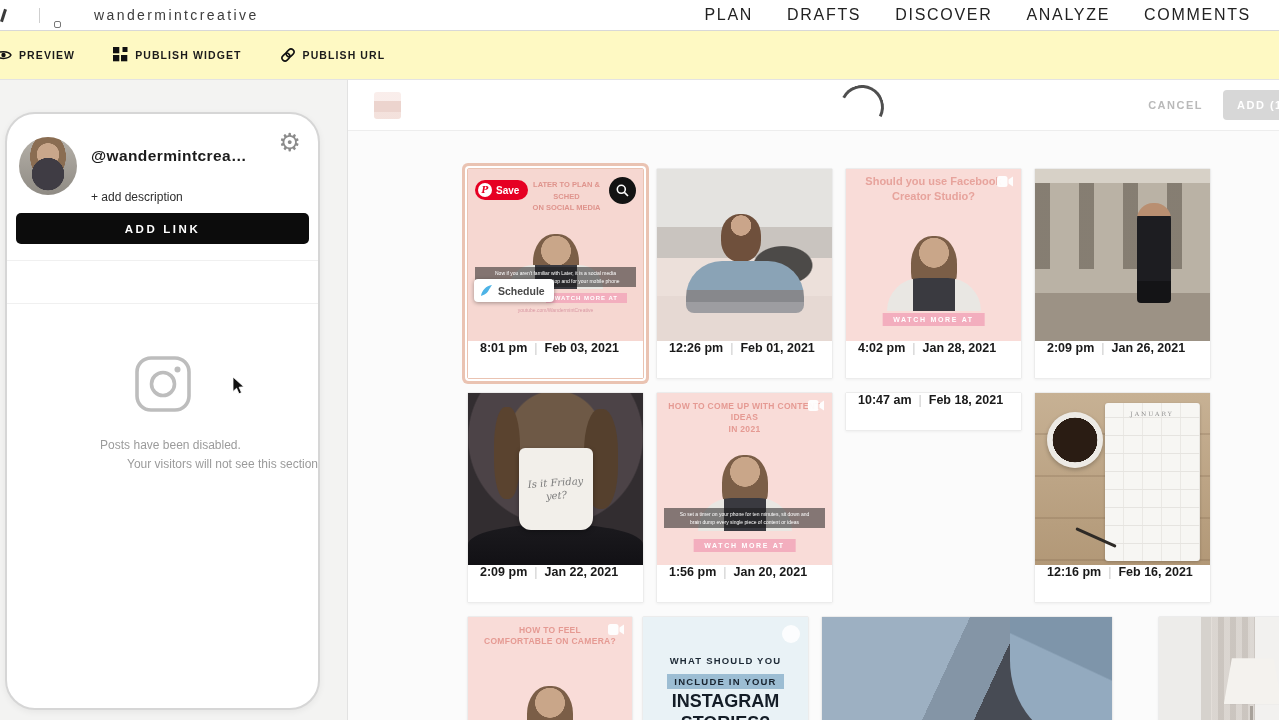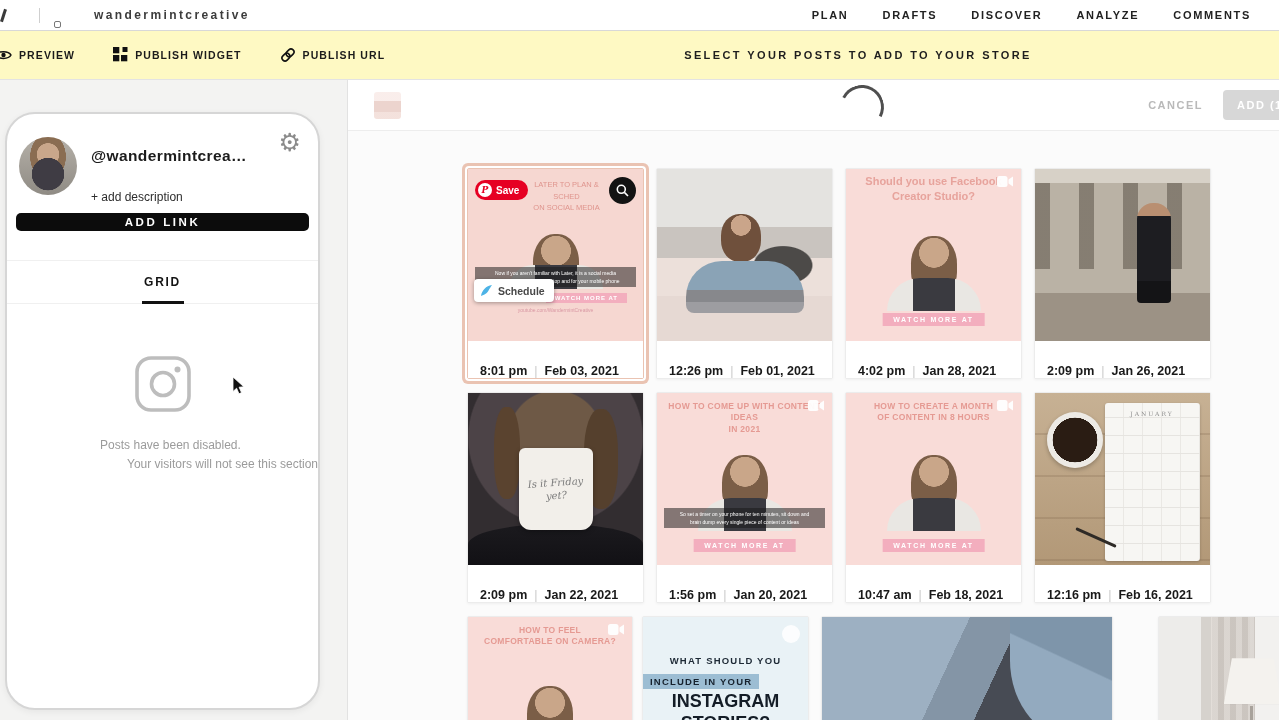--- a/index.html
+++ b/index.html
@@ -13,23 +13,23 @@
   .brand{display:flex;align-items:center}
   .logo-partial{width:3px;height:13px;background:#3a3a3a;transform:rotate(18deg);margin:0 0 0 2px}
   .brand-divider{width:1px;height:15px;background:#cfcfcf;margin:0 0 0 34px}
   .avatar-sm{position:relative;width:25px;height:25px;border-radius:50%;margin-left:16px;
      background:radial-gradient(circle at 50% 30%,#c8a habit 0,#c8a387 0 26%,transparent 27%),
                 radial-gradient(circle at 50% 72%,#44424a 0 42%,transparent 43%),
                 linear-gradient(180deg,#b7b2aa,#93908a)}
   .ig-badge{position:absolute;left:-4px;bottom:-2px;width:11px;height:11px;border-radius:50%;
      background:#fff;display:flex;align-items:center;justify-content:center}
   .ig-badge i{width:5px;height:5px;border:1px solid #777;border-radius:2px}
-  .brand-name{margin-left:13px;font-size:12px;font-weight:bold;letter-spacing:2.4px;color:#3c3c3c}
+  .brand-name{margin-left:13px;font-size:14px;font-weight:normal;letter-spacing:2.4px;color:#3c3c3c}
   .nav{margin-left:auto;display:flex;gap:34px;padding-right:28px}
-  .nav span{font-size:11px;font-weight:bold;letter-spacing:1.7px;color:#222;cursor:pointer;white-space:nowrap}
+  .nav span{font-size:16px;font-weight:normal;letter-spacing:1.7px;color:#222;cursor:pointer;white-space:nowrap}
 
   
   .subbar{position:absolute;left:0;top:30px;right:0;height:49px;background:#fef9c3;
           border-bottom:1px solid #e3e3e3;z-index:8}
   .toolbar{position:absolute;left:0;top:0;height:100%;display:flex;align-items:center;gap:38px;padding-left:0}
   .tbtn{display:flex;align-items:center;gap:7px;font-size:10.5px;font-weight:bold;
         letter-spacing:1.1px;color:#1b1b1b;cursor:pointer;white-space:nowrap}
   .tbtn.first{margin-left:-5px}
   .select-title{position:absolute;left:437px;right:0;top:0;height:100%;display:flex;align-items:center;
         justify-content:center;font-size:11px;font-weight:bold;letter-spacing:2.4px;color:#1e1e1e}
@@ -39,21 +39,21 @@
   .phone{position:absolute;left:5px;top:33px;width:311px;height:594px;background:#fff;
          border:2px solid #d6d6d6;border-radius:30px;box-shadow:0 2px 7px rgba(0,0,0,.06)}
   .avatar-lg{position:absolute;left:12px;top:23px;width:58px;height:58px;border-radius:50%;overflow:hidden;
      background:radial-gradient(circle at 50% 64%,#3f3c44 0 34%,transparent 35%),
                 radial-gradient(circle at 50% 30%,#c9a78b 0 22%,transparent 23%),
                 radial-gradient(ellipse 34px 44px at 50% 34%,#8a6d52 0 52%,transparent 53%),
                 linear-gradient(180deg,#b5b0a8,#8f8b84)}
   .gear{position:absolute;right:17px;top:16px;font-size:25px;color:#8b8b8b;line-height:1;cursor:pointer}
   .uname{position:absolute;left:84px;top:33px;font-size:15.5px;font-weight:bold;color:#1b1b1b;letter-spacing:.4px}
   .adddesc{position:absolute;left:84px;top:76px;font-size:12px;color:#2d2d2d;cursor:pointer}
-  .addlink{position:absolute;left:9px;right:9px;top:99px;height:18px;background:#0c0c0c;border-radius:5px;
+  .addlink{position:absolute;left:9px;right:9px;top:99px;height:31px;background:#0c0c0c;border-radius:5px;
      color:#fff;font-size:11.5px;font-weight:bold;letter-spacing:2.6px;display:flex;align-items:center;
      justify-content:center;cursor:pointer}
   .tabs{position:absolute;left:0;right:0;top:146px;height:42px;border-top:1px solid #f0f0f0;
      border-bottom:1px solid #f0f0f0;display:flex}
   .tab{flex:1;display:flex;align-items:center;justify-content:center;font-size:12px;font-weight:bold;
      letter-spacing:1.7px;position:relative;cursor:pointer}
   .tab.active{color:#131313}
   .tab.active::after{content:"";position:absolute;left:50%;bottom:-1px;transform:translateX(-50%);
      width:42px;height:3px;background:#111}
   .tab.inactive{color:#bcbcbc}
@@ -76,56 +76,56 @@
      color:#fff;font-size:11px;font-weight:bold;letter-spacing:1.5px;display:flex;align-items:center;
      padding-left:14px;cursor:pointer}
 
   
   .card{position:absolute;width:175px;background:#fff;border:1px solid #ececec;border-radius:2px;
         box-shadow:0 1px 3px rgba(0,0,0,.05);cursor:pointer}
   .card.selected{box-shadow:0 0 0 2px #fff,0 0 0 5px #eac3b2;border-color:#eac3b2}
   .media{position:relative;height:172px;overflow:hidden}
   .media.pink{background:#f9dcd8}
   .media.selpink{background:#f6d7d1}
-  .foot{height:37px;display:flex;align-items:flex-end;padding-left:12px;font-size:12.5px;font-weight:bold;
+  .foot{height:37px;display:flex;align-items:flex-start;padding-left:12px;font-size:12.5px;font-weight:bold;
         color:#191919;background:#fff;white-space:nowrap}
   .foot .sep{color:#cbcbcb;font-weight:normal;margin:0 7px;font-style:normal}
 
   .ptitle{position:absolute;left:8px;right:8px;text-align:center;font-weight:bold;line-height:1.35;z-index:2}
   .t-sentence{top:5px;font-size:11px;color:#e7a39c}
   .t-upper{top:8px;font-size:8.5px;color:#e59a93;letter-spacing:.3px}
   .vid{position:absolute;left:0;right:0;overflow:hidden}
   .cam{position:absolute;top:7px;right:8px;z-index:3;opacity:.95}
   .watch{position:absolute;left:50%;transform:translateX(-50%);bottom:15px;background:#f3aebe;color:#fff;
      font-size:7px;font-weight:bold;letter-spacing:1.7px;padding:3px 11px;white-space:nowrap;z-index:2}
   .cap{position:absolute;left:7px;right:7px;background:rgba(25,25,25,.52);color:#fff;font-size:5px;
      line-height:1.65;text-align:center;padding:2px;z-index:2}
 
   
   .save{position:absolute;left:7px;top:11px;height:20px;background:#e60023;border-radius:11px;display:flex;
      align-items:center;gap:4px;padding:0 9px 0 3px;color:#fff;font-size:10px;font-weight:bold;z-index:4}
   .save .pp{width:14px;height:14px;border-radius:50%;background:#fff;color:#e60023;font-size:9px;
      font-weight:bold;display:flex;align-items:center;justify-content:center;
      font-family:"DejaVu Serif",serif;font-style:italic}
-  .ptitle1{position:absolute;top:10px;left:58px;right:36px;font-size:7.5px;font-weight:normal;color:#df948d;
+  .ptitle1{position:absolute;top:10px;left:58px;right:36px;font-size:7.5px;font-weight:bold;color:#df948d;
      line-height:1.55;text-align:center;z-index:2}
   .ovicon{position:absolute;top:8px;right:7px;width:27px;height:27px;border-radius:50%;background:#131313;
      display:flex;align-items:center;justify-content:center;z-index:4}
   .sched{position:absolute;left:6px;top:110px;height:23px;background:#fff;border-radius:4px;
      box-shadow:0 1px 4px rgba(0,0,0,.35);display:flex;align-items:center;gap:5px;padding:0 9px 0 6px;
      font-size:10.5px;font-weight:bold;color:#484848;z-index:5}
   .watch1{bottom:38px;left:auto;right:16px;transform:none;font-size:6px;letter-spacing:1px;padding:2px 9px}
   .wurl{position:absolute;bottom:28px;left:50%;transform:translateX(-50%);font-size:5px;color:#d999a4;z-index:2;white-space:nowrap}
 
   
   .media.stories{background:#e9f2f6}
   .stcirc{position:absolute;top:8px;right:8px;width:18px;height:18px;border-radius:50%;background:rgba(255,255,255,.85);z-index:2}
   .st1{position:absolute;left:0;right:0;top:38px;text-align:center;font-size:9.5px;font-weight:bold;
      letter-spacing:1.2px;color:#1d2935}
-  .st2w{position:absolute;left:0;right:0;top:54px;}
+  .st2w{position:absolute;left:0;right:0;top:54px;text-align:center}
   .st2{display:inline-block;background:#9cbdd3;color:#17222e;font-size:9.5px;font-weight:bold;
      letter-spacing:1.2px;padding:2px 7px}
   .st3{position:absolute;left:0;right:0;top:74px;text-align:center;font-size:18px;font-weight:bold;color:#141d27}
   .st4{position:absolute;left:0;right:0;top:96px;text-align:center;font-size:18px;font-weight:bold;color:#141d27}
 
   
   .scene-shelf{background:
      linear-gradient(90deg,#34323 0 0),
      linear-gradient(90deg,#35332f 0 6%,rgba(0,0,0,0) 6%),
      radial-gradient(ellipse 26px 40px at 10% 70%,#5e7153 58%,rgba(0,0,0,0) 60%),
@@ -235,32 +235,30 @@
     <span class="tbtn">
       <svg width="16" height="16" viewBox="0 0 16 16">
         <g transform="rotate(-45 8 8)" fill="none" stroke="#111" stroke-width="1.6">
           <rect x="0.8" y="5" width="8.5" height="6" rx="3"></rect>
           <rect x="6.7" y="5" width="8.5" height="6" rx="3"></rect>
         </g>
       </svg>
       <span>PUBLISH URL</span>
     </span>
   </div>
-  <div class="select-title">SELECT YOUR POSTS TO ADD TO YOUR STORE</div>
 </div>
 
 <aside class="sidebar">
   <div class="phone">
     <div class="avatar-lg"></div>
     <div class="gear">⚙</div>
     <div class="uname">@wandermintcrea…</div>
     <div class="adddesc">+ add description</div>
     <div class="addlink">ADD LINK</div>
     <div class="tabs">
-      <div class="tab active">GRID</div>
     </div>
     <svg class="igicon" width="58" height="58" viewBox="0 0 58 58">
       <rect x="3" y="3" width="52" height="52" rx="14" fill="none" stroke="#bdbdbd" stroke-width="3.6"></rect>
       <circle cx="29" cy="29" r="11.5" fill="none" stroke="#bdbdbd" stroke-width="3.6"></circle>
       <circle cx="43.5" cy="14.5" r="3" fill="#bdbdbd"></circle>
     </svg>
     <svg class="cursor" width="13" height="18" viewBox="0 0 13 18">
       <path d="M1 0 L1 14.5 L4.6 11.2 L7 16.8 L9.5 15.6 L7.1 10.2 L11.8 9.8 Z" fill="#111" stroke="#fff" stroke-width="0.8"></path>
     </svg>
     <div class="dis1">Posts have been disabled.</div>
@@ -385,32 +383,20 @@
       <span class="watch" style="bottom:13px">WATCH MORE AT</span>
     </div>
     <div class="foot">
       <span>1:56 pm</span>
       <i class="sep">|</i>
       <span>Jan 20, 2021</span>
     </div>
   </article>
 
   <article class="card" style="left:497px;top:313px">
-    <div class="media pink">
-      <div class="ptitle t-upper">
-        <div>HOW TO CREATE A MONTH</div>
-        <div>OF CONTENT IN 8 HOURS</div>
-      </div>
-      <svg class="cam" width="16" height="11" viewBox="0 0 16 11">
-        <rect width="10.5" height="11" rx="2.5" fill="#fff"></rect>
-        <path d="M11.5 3.6 L16 0.6 V10.4 L11.5 7.4 Z" fill="#fff"></path>
-      </svg>
-      <div class="vid scene-shelf" style="top:40px;height:98px"></div>
-      <span class="watch" style="bottom:13px">WATCH MORE AT</span>
-    </div>
     <div class="foot">
       <span>10:47 am</span>
       <i class="sep">|</i>
       <span>Feb 18, 2021</span>
     </div>
   </article>
 
   <article class="card" style="left:686px;top:313px">
     <div class="media scene-calendar">
       <div class="callabel">JANUARY</div>

